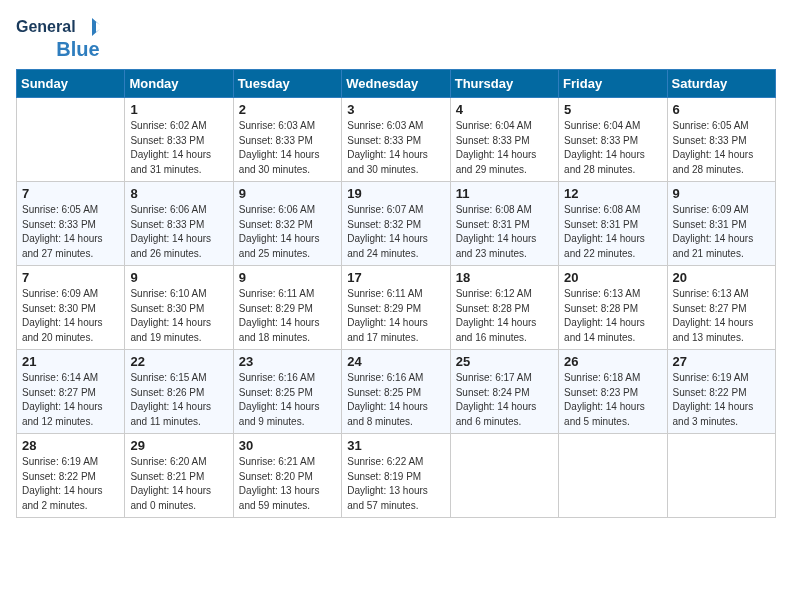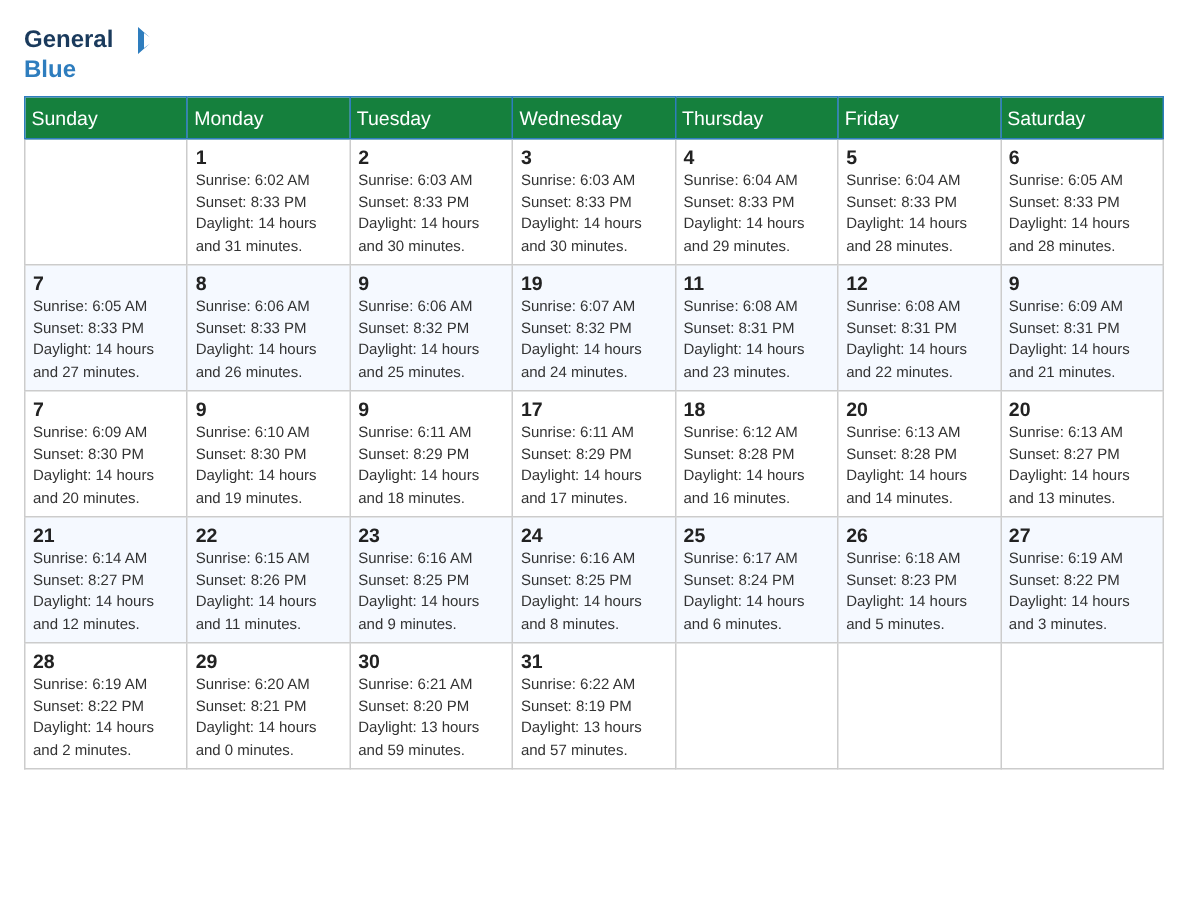--- a/index.html
+++ b/index.html
@@ -34,26 +34,26 @@
       font-size: 15px;
       color: #333;
       margin-top: 2px;
     }
     table {
       width: 100%;
       border-collapse: collapse;
       font-size: 10.5px;
     }
     th {
-      background-color: #15803d;
+      background-color: #0369a1;
       color: #fff;
       padding: 6px 4px;
       text-align: left;
       font-size: 13px;
-      font-weight: normal;
+      font-weight: bold;
       border: 1px solid #2e7dbe;
     }
     td {
       border: 1px solid #ccc;
       padding: 4px 5px;
       vertical-align: top;
       width: calc(100% / 7);
       height: 80px;
     }
     .day-number {
@@ -77,28 +77,28 @@
     tr:nth-child(odd) td {
       background: #fff;
     }
     th:first-child { border-radius: 0; }
   </style>
 </head>
 <body>
 
 <div class="header">
   <div class="logo">
-  <div style="display:flex;flex-direction:column;align-items:flex-start;">
+  <div style="display:flex;flex-direction:column;align-items:flex-end;">
     <div style="display:flex;align-items:center;gap:2px;">
       <span style="font-size:16px;font-weight:bold;color:#1a3a5c;">General</span>
       <svg width="22" height="22" viewBox="0 0 22 22">
         <polygon points="14,2 22,9 18,6 18,16 22,13 14,20" fill="#2e7dbe"></polygon>
       </svg>
     </div>
-    <span style="font-size:16px;font-weight:bold;color:#2e7dbe;">Blue</span>
+    <span style="font-size:20px;font-weight:bold;color:#2e7dbe;">Blue</span>
   </div>
 </div>
   <div class="title-block">
     <div class="month-title"></div>
     <div class="location-title"></div>
   </div>
 </div>
 
 <table>
   <thead>

